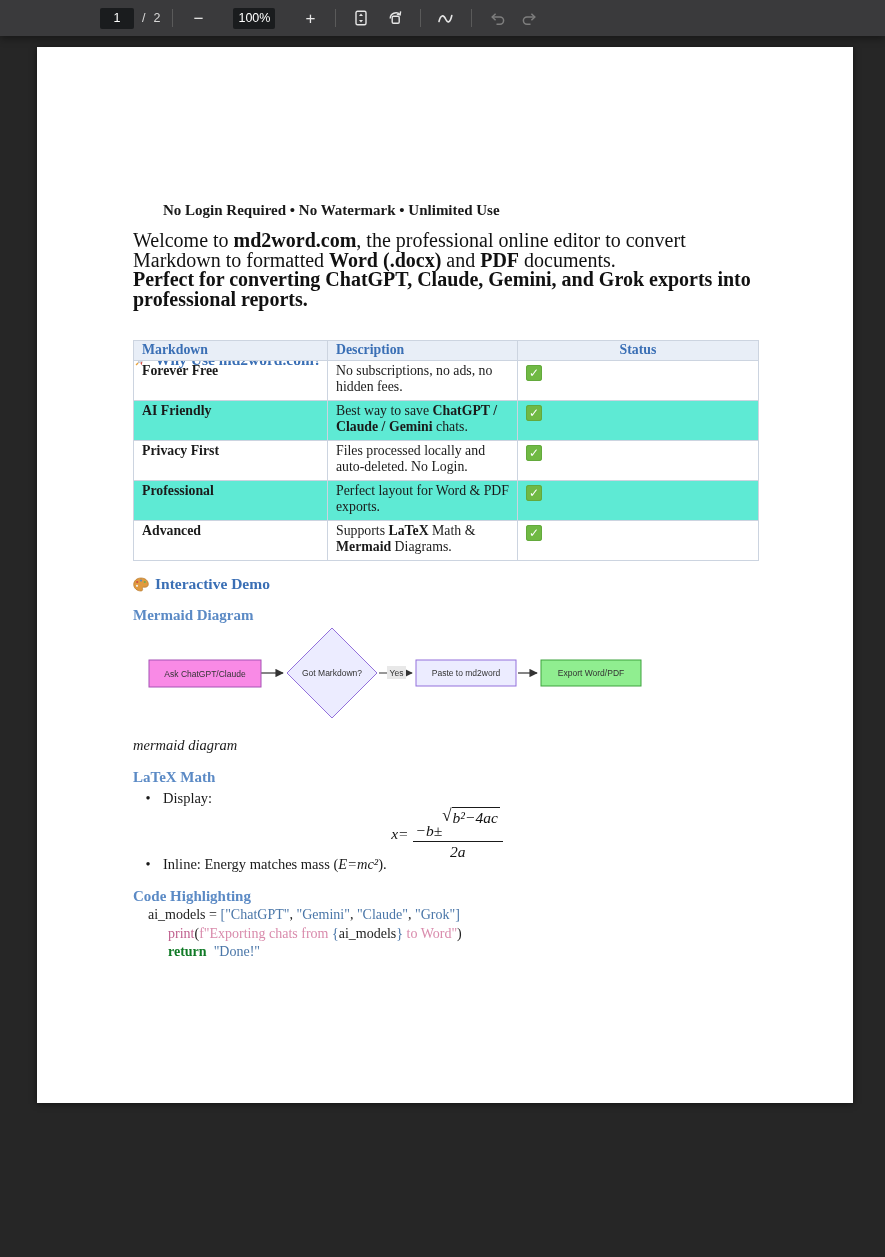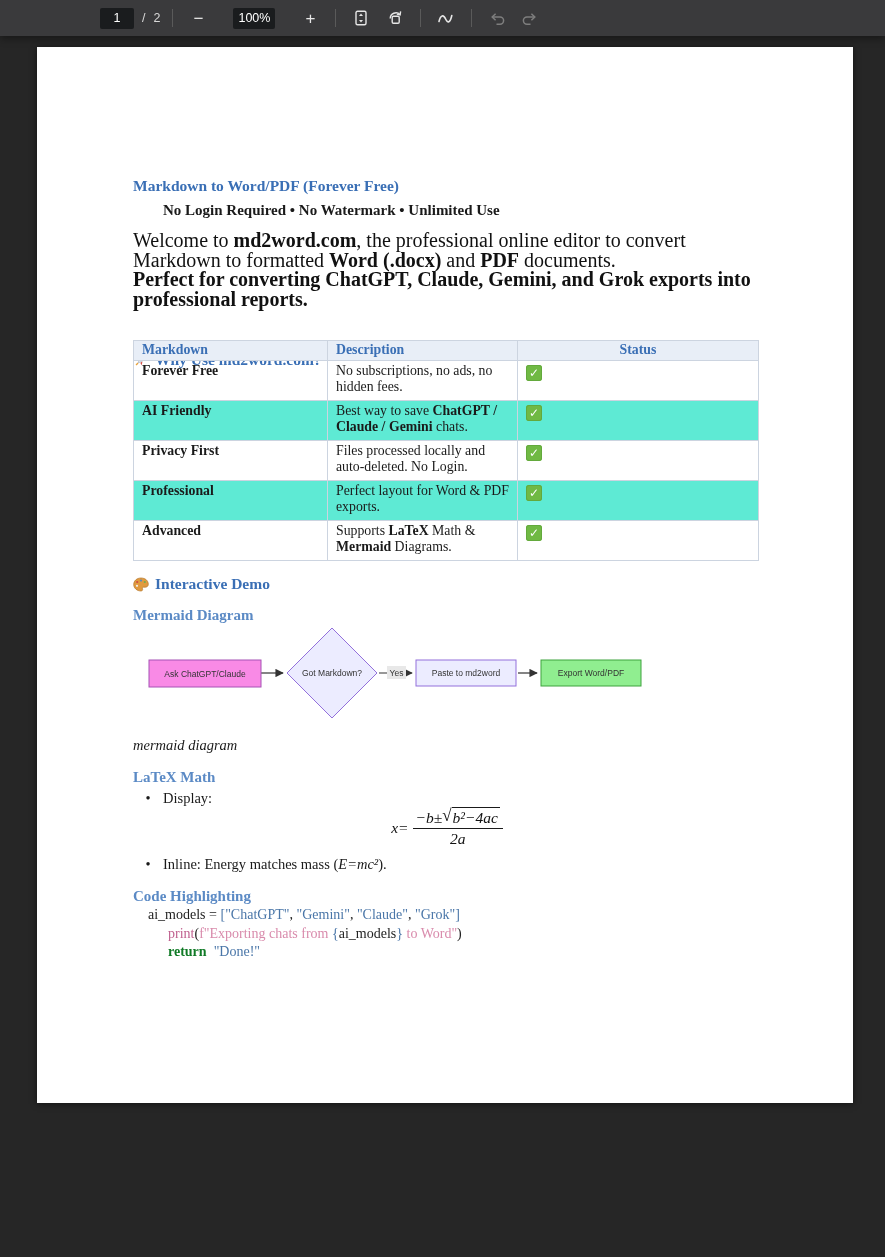--- a/index.html
+++ b/index.html
@@ -51,21 +51,21 @@
   .li-marker { width:30px; text-align:center; flex:0 0 30px; }
   .li-num { width:32px; text-align:left; padding-left:15px; flex:0 0 32px; }
   
   .formula { display:flex; align-items:center; justify-content:center; gap:4px;
              font-style:italic; font-size:15.5px; color:#111; }
   .frac { display:inline-flex; flex-direction:column; align-items:center; }
   .frac .num { display:flex; align-items:flex-end; border-bottom:1.4px solid #1a1a1a; padding:0 3px 1px 3px; }
   .frac .den { padding-top:1px; }
   .sqrt { display:inline-flex; align-items:flex-start; }
   .sqrt .rad { font-style:normal; font-size:17px; line-height:17px; }
-  .sqrt .radicand { border-top:1.3px solid #1a1a1a; padding:1px 2px 0 1px; }
+  .sqrt .radicand { border-top:1.3px solid #1a1a1a; padding:1px 2px 13px 1px; }
   
   .code-line { font-size:14px; line-height:18.6px; white-space:pre; }
   .c-k { color:#107a26; font-weight:bold; }
   .c-s { color:#4a76a8; }
   .c-p { color:#c0618f; }
   .c-pl { color:#d98bac; }
   .c-d { color:#222; }
   
   .diag-label { font-family:"Liberation Sans",sans-serif; font-size:8.5px; fill:#333; }
 </style>
@@ -114,23 +114,20 @@
     <button class="tb-btn dim" style="margin-left:6px;">
       <svg width="17" height="15" viewBox="0 0 17 15">
         <path d="M13 6 H6 A3.6 3.6 0 0 0 6 13.2 H9.5" fill="none" stroke="#7e7e7e" stroke-width="1.5"></path>
         <path d="M10.4 2.8 L13.8 6 L10.4 9.2" fill="none" stroke="#7e7e7e" stroke-width="1.5"></path>
       </svg>
     </button>
   </div>
 
   <div class="pdf-page page-1">
 
-    <div class="abs h2" style="left:96px; top:130px;">
-      <span>Markdown to Word/PDF (Forever Free)</span>
-    </div>
 
     <div class="abs bd" style="left:126px; top:155px; font-size:15px;">No Login Required • No Watermark • Unlimited Use</div>
 
     <div class="abs body-text" style="left:96px; top:184px; width:628px;"><span>Welcome to </span><span class="bd">md2word.com</span><span>, the professional online editor to convert Markdown to formatted </span><span class="bd">Word (.docx)</span><span> and </span><span class="bd">PDF</span><span> documents.</span><br><span class="bd">Perfect for converting ChatGPT, Claude, Gemini, and Grok exports into professional reports.</span></div>
 
     <div class="abs h2" style="left:96px; top:272px;margin-top:32px;">
       <svg width="16" height="16" viewBox="0 0 16 16">
         <g transform="rotate(45 8 8)">
           <path d="M8 0.5 C10.2 2.8 10.6 7 8 12 C5.4 7 5.8 2.8 8 0.5 Z" fill="#e9eef6" stroke="#9aa7b8" stroke-width="0.6"></path>
           <path d="M8 0.5 C9 1.6 9.5 2.6 9.7 3.8 L6.3 3.8 C6.5 2.6 7 1.6 8 0.5 Z" fill="#d24a43"></path>

